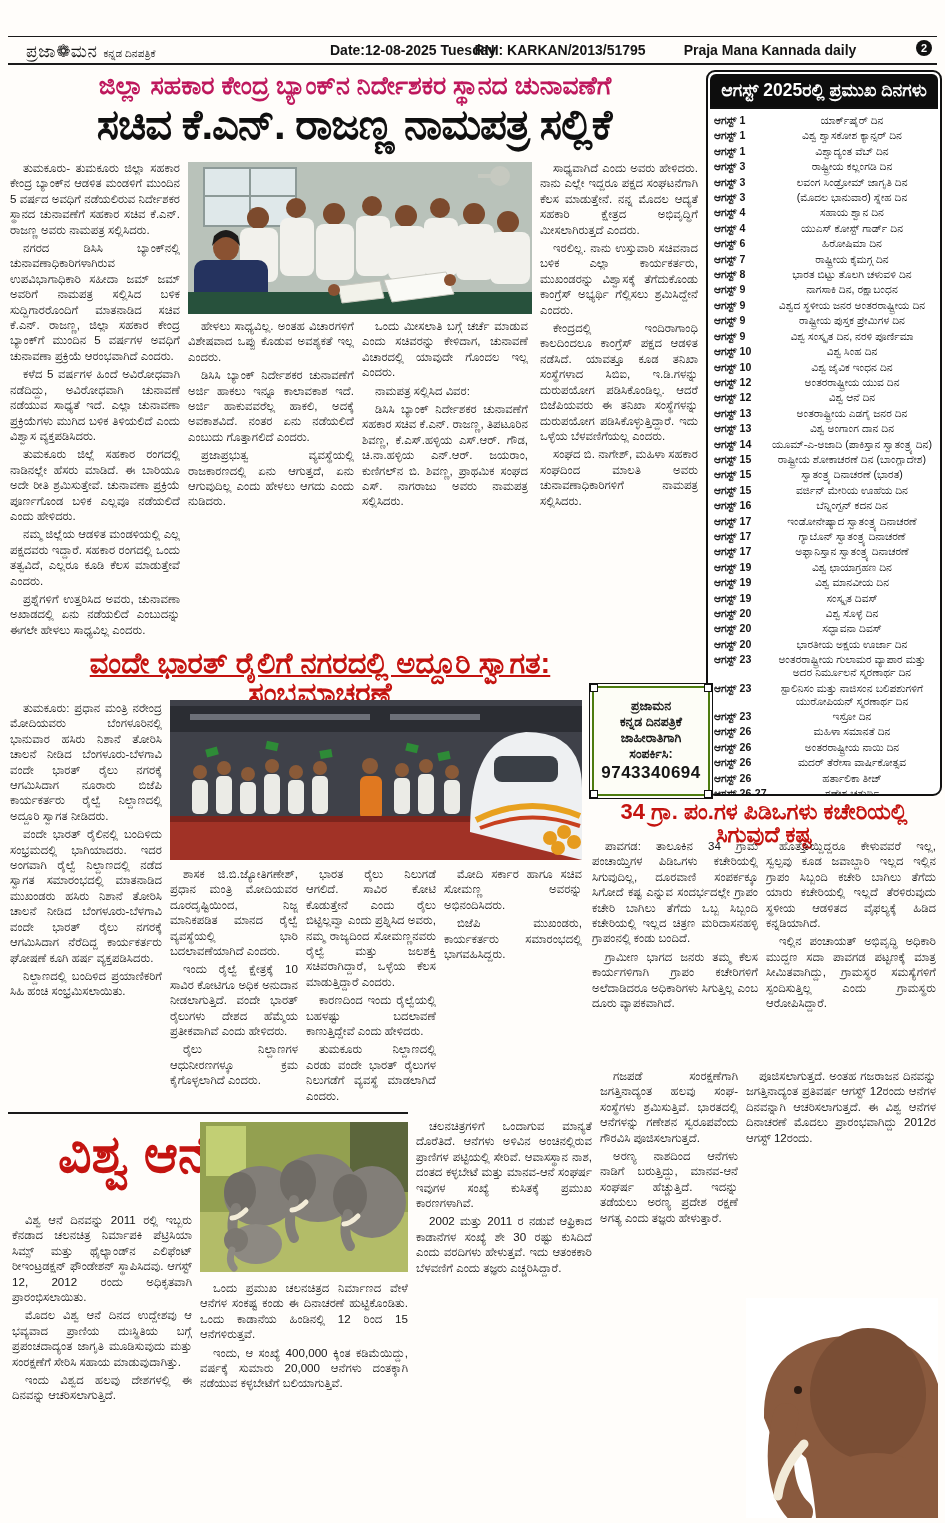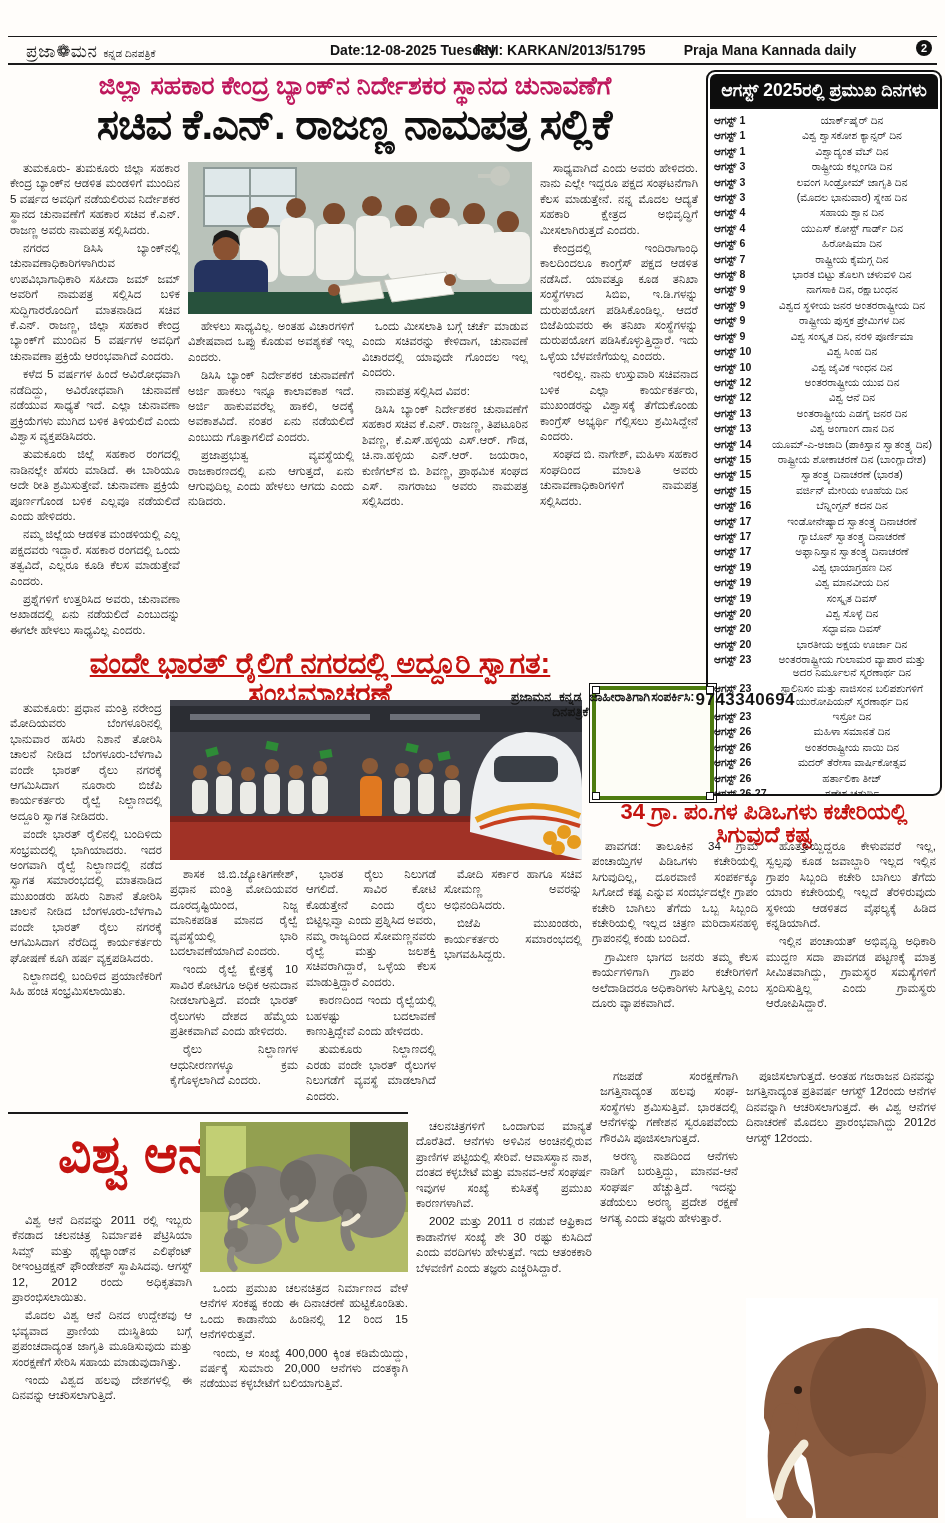--- a/index.html
+++ b/index.html
@@ -23,23 +23,23 @@
   
   #sidebar{position:absolute;left:706px;top:70px;width:232px;height:722px;border:2px solid #111;
            border-radius:9px;background:#fff;overflow:hidden;}
   #sidebar .sb-head{background:#0d0d0d;color:#fff;font-weight:bold;font-size:17.5px;text-align:center;
            padding:6px 2px;border-bottom:2px solid #111;border-radius:6px 6px 0 0;margin:2px;}
   .sb-list{padding:3px 4px 2px 6px;}
   .sb-row{display:flex;align-items:flex-start;font-size:10.6px;line-height:1.23;margin-bottom:2.4px;}
   .sb-d{flex:none;width:54px;font-weight:bold;}
   .sb-t{flex:1;text-align:center;}
   
-  #adbox{position:absolute;left:592px;top:686px;width:114px;height:106px;border:4px solid #4d7c0f;
-         outline:1px solid #111;outline-offset:2px;background:#fdfdf6;display:flex;flex-direction:row;
-         justify-content:center;text-align:center;gap:1px;}
+  #adbox{position:absolute;left:592px;top:686px;width:114px;height:106px;border:2px solid #4d7c0f;
+         outline:1px solid #111;outline-offset:2px;background:#fdfdf6;display:flex;flex-direction:column;
+         align-items:center;justify-content:center;text-align:center;gap:1px;}
   #adbox .l{font-weight:bold;font-size:12.5px;}
   #adbox .phone{font-weight:800;font-size:17px;letter-spacing:.5px;}
   .corner{position:absolute;width:6px;height:6px;border:1.5px solid #111;background:#fff;}
   
   .photo{position:absolute;overflow:hidden;background:#888;}
   .photo svg{display:block;width:100%;height:100%;}
   .title4{color:#c41410;font-weight:800;font-size:52px;white-space:nowrap;line-height:1;}
 </style>
 </head>
 <body>
@@ -112,22 +112,22 @@
       <p>ಡಿಸಿಸಿ ಬ್ಯಾಂಕ್ ನಿರ್ದೇಶಕರ ಚುನಾವಣೆಗೆ ಅರ್ಜಿ ಹಾಕಲು ಇನ್ನೂ ಕಾಲಾವಕಾಶ ಇದೆ. ಅರ್ಜಿ ಹಾಕುವವರೆಲ್ಲ ಹಾಕಲಿ, ಅದಕ್ಕೆ ಅವಕಾಶವಿದೆ. ನಂತರ ಏನು ನಡೆಯಲಿದೆ ಎಂಬುದು ಗೊತ್ತಾಗಲಿದೆ ಎಂದರು.</p>
       <p>ಪ್ರಜಾಪ್ರಭುತ್ವ ವ್ಯವಸ್ಥೆಯಲ್ಲಿ ರಾಜಕಾರಣದಲ್ಲಿ ಏನು ಆಗುತ್ತದೆ, ಏನು ಆಗುವುದಿಲ್ಲ ಎಂದು ಹೇಳಲು ಆಗದು ಎಂದು ನುಡಿದರು.</p>
     </div>
   <div class="col" style="left:362px;top:318px;width:166px;height:328px;">
       <p>ಒಂದು ಮೀಸಲಾತಿ ಬಗ್ಗೆ ಚರ್ಚೆ ಮಾಡುವ ಎಂದು ಸಚಿವರನ್ನು ಕೇಳಿದಾಗ, ಚುನಾವಣೆ ವಿಚಾರದಲ್ಲಿ ಯಾವುದೇ ಗೊಂದಲ ಇಲ್ಲ ಎಂದರು.</p>
       <p>ನಾಮಪತ್ರ ಸಲ್ಲಿಸಿದ ವಿವರ:</p>
       <p>ಡಿಸಿಸಿ ಬ್ಯಾಂಕ್ ನಿರ್ದೇಶಕರ ಚುನಾವಣೆಗೆ ಸಹಕಾರ ಸಚಿವ ಕೆ.ಎನ್. ರಾಜಣ್ಣ, ತಿಪಟೂರಿನ ಶಿವಣ್ಣ, ಕೆ.ಎಸ್.ಹಳ್ಳಿಯ ಎಸ್.ಆರ್. ಗೌಡ, ಚಿ.ನಾ.ಹಳ್ಳಿಯ ಎನ್.ಆರ್. ಜಯರಾಂ, ಕುಣಿಗಲ್‌ನ ಬಿ. ಶಿವಣ್ಣ, ಪ್ರಾಥಮಿಕ ಸಂಘದ ಎಸ್. ನಾಗರಾಜು ಅವರು ನಾಮಪತ್ರ ಸಲ್ಲಿಸಿದರು.</p>
     </div>
   <div class="col" style="left:540px;top:160px;width:158px;height:486px;">
       <p>ಸಾಧ್ಯವಾಗಿದೆ ಎಂದು ಅವರು ಹೇಳಿದರು. ನಾನು ಎಲ್ಲೇ ಇದ್ದರೂ ಪಕ್ಷದ ಸಂಘಟನೆಗಾಗಿ ಕೆಲಸ ಮಾಡುತ್ತೇನೆ. ನನ್ನ ಮೊದಲ ಆದ್ಯತೆ ಸಹಕಾರಿ ಕ್ಷೇತ್ರದ ಅಭಿವೃದ್ಧಿಗೆ ಮೀಸಲಾಗಿರುತ್ತದೆ ಎಂದರು.</p>
+      <p>ಇರಲಿಲ್ಲ. ನಾನು ಉಸ್ತುವಾರಿ ಸಚಿವನಾದ ಬಳಿಕ ಎಲ್ಲಾ ಕಾರ್ಯಕರ್ತರು, ಮುಖಂಡರನ್ನು ವಿಶ್ವಾಸಕ್ಕೆ ತೆಗೆದುಕೊಂಡು ಕಾಂಗ್ರೆಸ್ ಅಭ್ಯರ್ಥಿ ಗೆಲ್ಲಿಸಲು ಶ್ರಮಿಸಿದ್ದೇನೆ ಎಂದರು.</p>
       <p>ಕೇಂದ್ರದಲ್ಲಿ ಇಂದಿರಾಗಾಂಧಿ ಕಾಲದಿಂದಲೂ ಕಾಂಗ್ರೆಸ್ ಪಕ್ಷದ ಆಡಳಿತ ನಡೆಸಿದೆ. ಯಾವತ್ತೂ ಕೂಡ ತನಿಖಾ ಸಂಸ್ಥೆಗಳಾದ ಸಿಬಿಐ, ಇ.ಡಿ.ಗಳನ್ನು ದುರುಪಯೋಗ ಪಡಿಸಿಕೊಂಡಿಲ್ಲ. ಆದರೆ ಬಿಜೆಪಿಯವರು ಈ ತನಿಖಾ ಸಂಸ್ಥೆಗಳನ್ನು ದುರುಪಯೋಗ ಪಡಿಸಿಕೊಳ್ಳುತ್ತಿದ್ದಾರೆ. ಇದು ಒಳ್ಳೆಯ ಬೆಳವಣಿಗೆಯಲ್ಲ ಎಂದರು.</p>
-      <p>ಇರಲಿಲ್ಲ. ನಾನು ಉಸ್ತುವಾರಿ ಸಚಿವನಾದ ಬಳಿಕ ಎಲ್ಲಾ ಕಾರ್ಯಕರ್ತರು, ಮುಖಂಡರನ್ನು ವಿಶ್ವಾಸಕ್ಕೆ ತೆಗೆದುಕೊಂಡು ಕಾಂಗ್ರೆಸ್ ಅಭ್ಯರ್ಥಿ ಗೆಲ್ಲಿಸಲು ಶ್ರಮಿಸಿದ್ದೇನೆ ಎಂದರು.</p>
       <p>ಸಂಘದ ಬಿ. ನಾಗೇಶ್, ಮಹಿಳಾ ಸಹಕಾರ ಸಂಘದಿಂದ ಮಾಲತಿ ಅವರು ಚುನಾವಣಾಧಿಕಾರಿಗಳಿಗೆ ನಾಮಪತ್ರ ಸಲ್ಲಿಸಿದರು.</p>
     </div>
 
   <div id="sidebar">
     <div class="sb-head">ಆಗಸ್ಟ್ 2025ರಲ್ಲಿ ಪ್ರಮುಖ ದಿನಗಳು</div>
     <div class="sb-list">
         <div class="sb-row">
         <span class="sb-d">ಆಗಸ್ಟ್ 1</span>
         <span class="sb-t">ಯಾರ್ಕ್‌ಷೈರ್ ದಿನ</span>
       </div>

